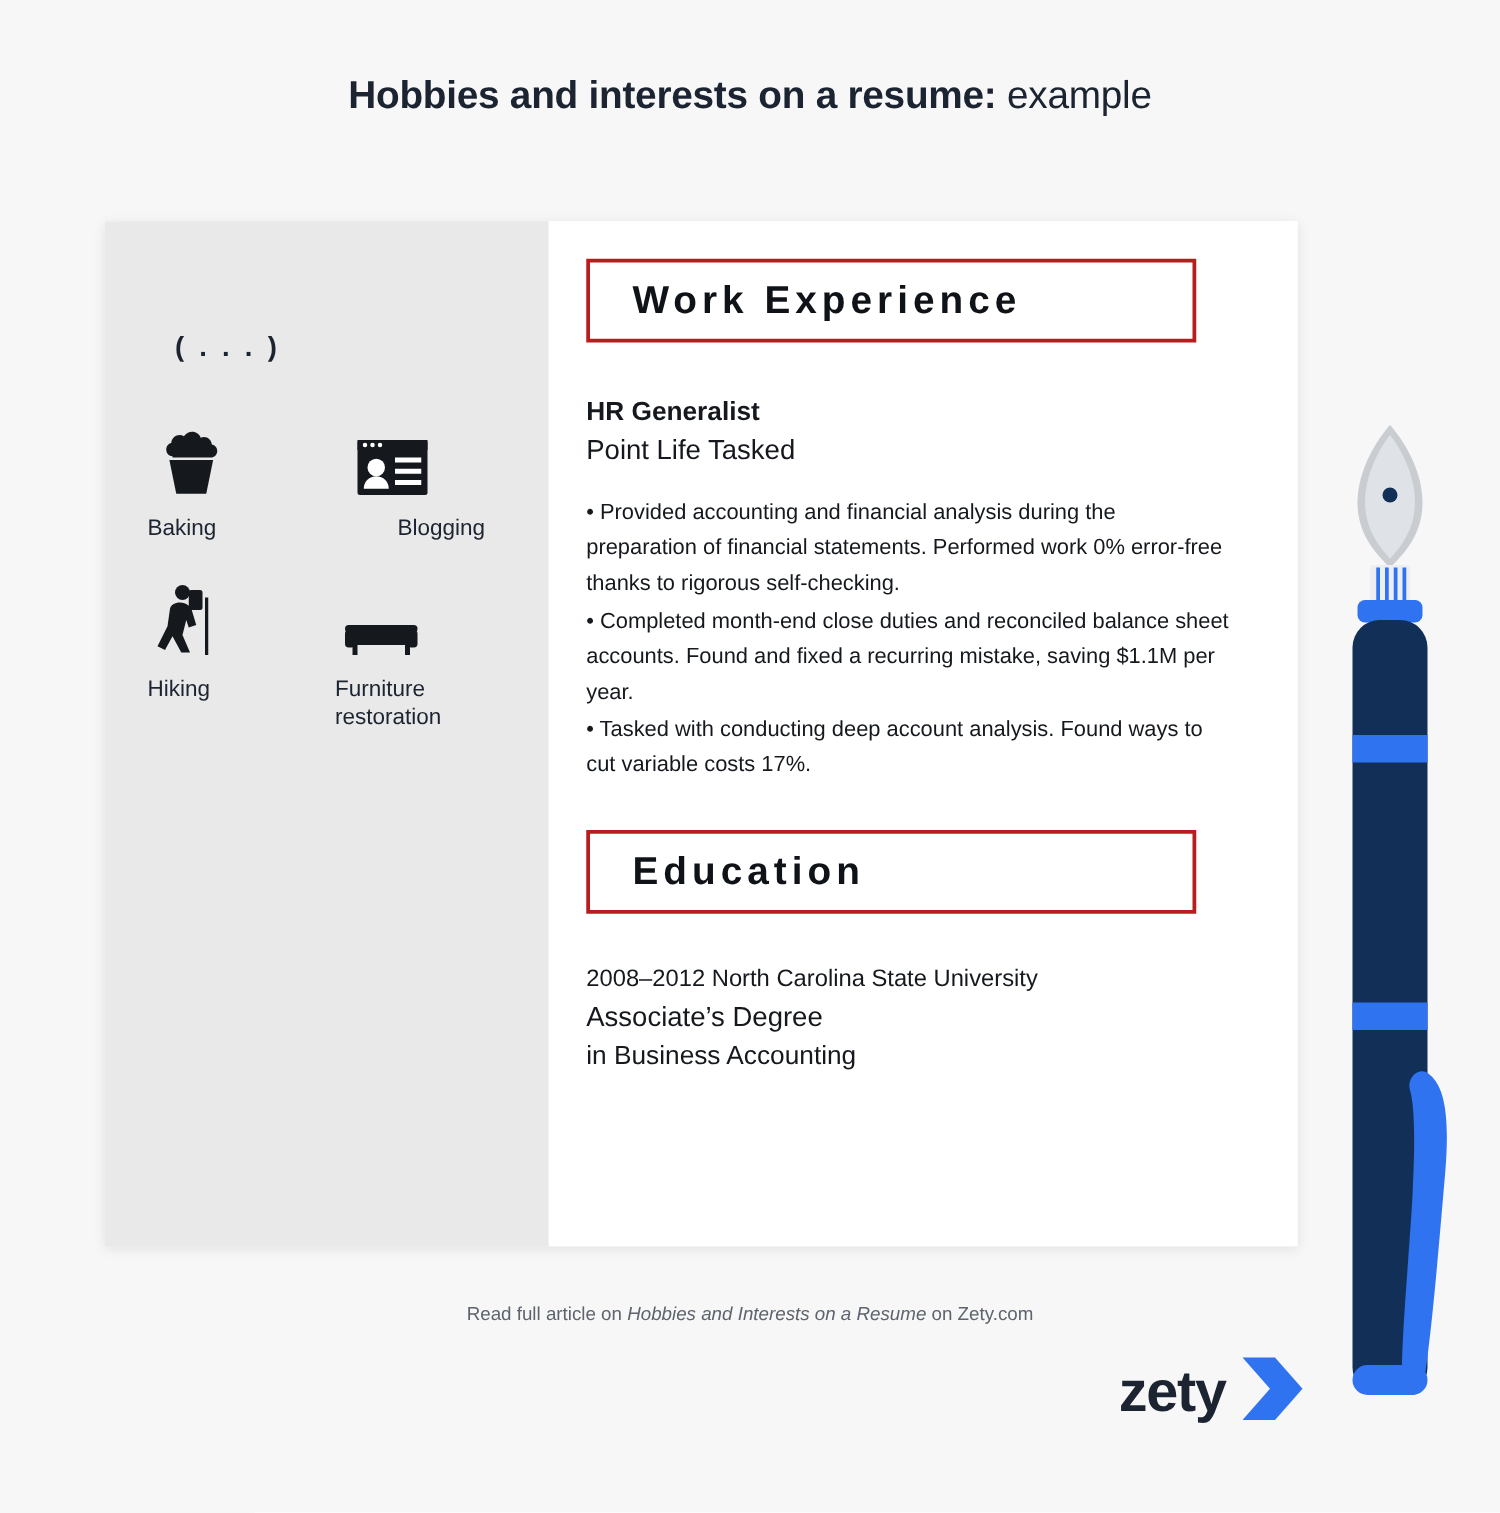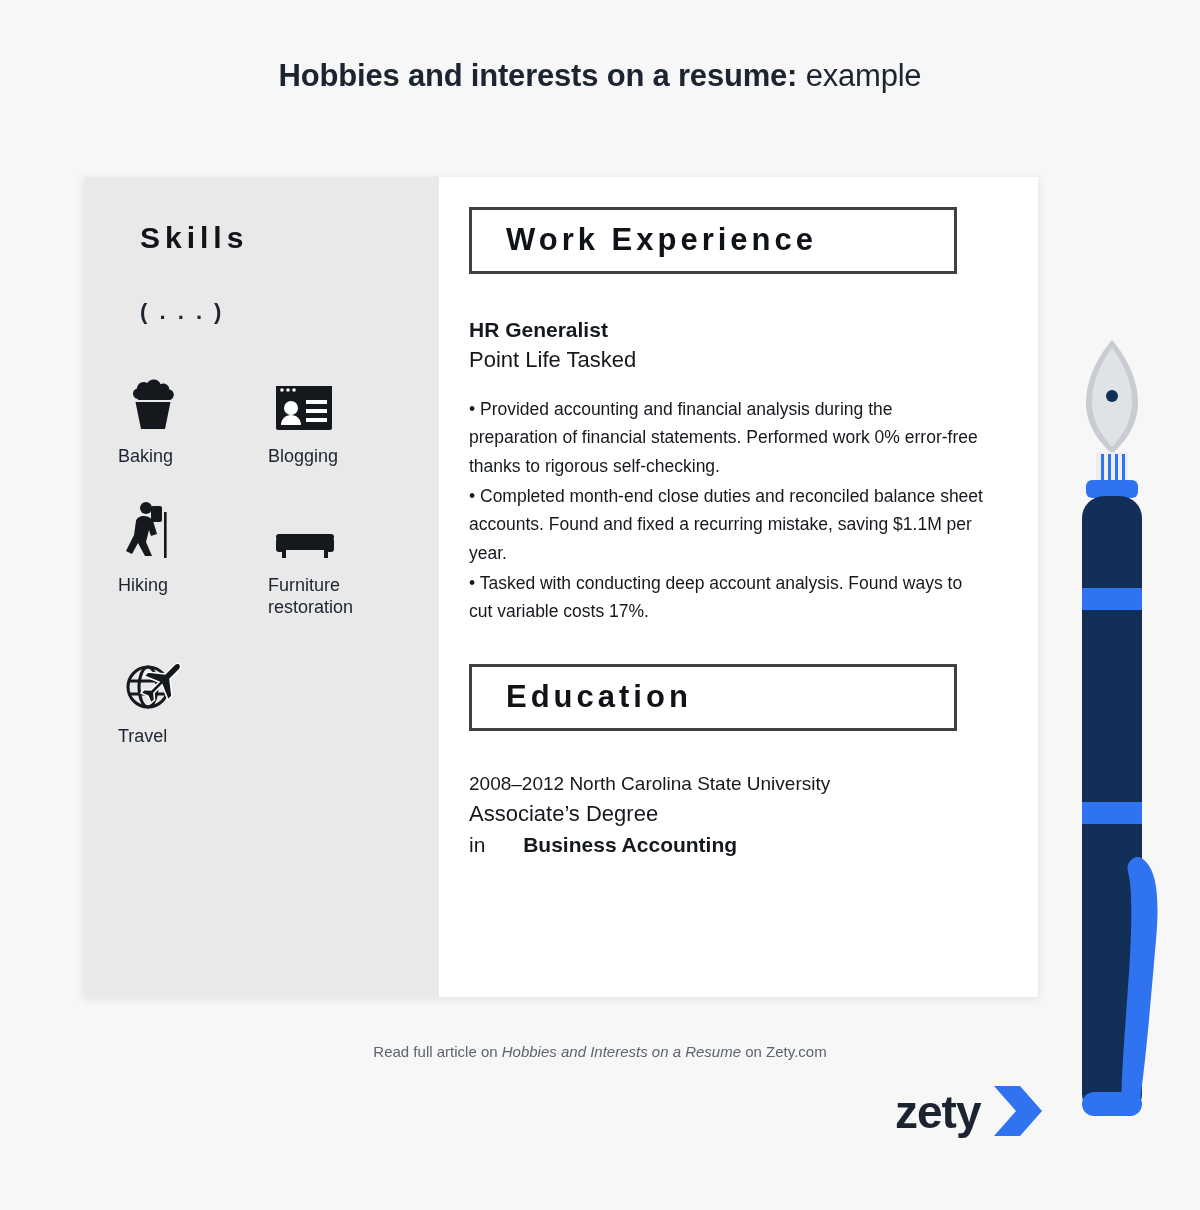--- a/index.html
+++ b/index.html
@@ -97,28 +97,28 @@
     margin-left: 6px;
   }
   .interest-label {
     font-size: 18px;
     color: #1b2430;
     margin-top: 12px;
     line-height: 1.25;
   }
   
   .item-baking  { margin-left: 0px; }
-  .item-blogging{ margin-left: 0px; }
+  .item-blogging{ margin-left: 10px; text-align: center; }
   .item-hiking  { margin-left: 0px; }
   .item-furniture { margin-left: 0px; }
   .item-travel  { margin-left: 0px; }
 
   
   .section-box {
-    border: 3px solid #404040;
+    border: 3px solid #b91c1c;
     padding: 14px 0 16px 34px;
     box-sizing: border-box;
     width: 488px;
   }
   .section-title {
     font-size: 31px;
     font-weight: bold;
     letter-spacing: 4px;
     color: #0f1318;
     line-height: 1;
@@ -158,21 +158,21 @@
   .edu-line2 {
     font-size: 22px;
     color: #15191e;
     margin-top: 6px;
   }
   .edu-line3 {
     font-size: 21px;
     color: #15191e;
     margin-top: 6px;
   }
-  .edu-line3 b { font-weight: bold; margin-left: 32px; }
+  .edu-line3 b { font-weight: normal; }
 
   
   .footer-note {
     position: absolute;
     top: 1043px;
     left: 0;
     width: 1200px;
     text-align: center;
     font-size: 15px;
     color: #5d646d;
@@ -207,21 +207,20 @@
 <body>
 
 <div class="headline">
   <span class="strong">Hobbies and interests on a resume:</span><span class="light"> example</span>
 </div>
 
 <div class="resume-card">
 
   <div class="resume-left">
 
-    <div class="side-heading">Skills</div>
 
     <div class="side-dots">( . . . )</div>
 
 
     <div class="interest-grid">
 
       <div class="interest-item item-baking">
         <div class="interest-icon">
           <svg width="58" height="56" viewBox="0 0 58 56">
             <path fill="#15191e" d="M14 22c-3 0-5-2.4-5-5.4 0-2.6 1.7-4.7 4-5.2.3-3.6 3.2-6.4 6.8-6.4 1.2 0 2.3.3 3.3.9C24.6 4 27 2.4 29.8 2.4c3.1 0 5.8 2 6.8 4.8.8-.4 1.7-.6 2.6-.6 3.3 0 6 2.6 6.2 5.9 2.5.3 4.4 2.5 4.4 5.2 0 2.9-2.3 5.3-5.2 5.3H14z"></path>
@@ -268,32 +267,20 @@
             <rect x="6" y="16" width="50" height="12" rx="2" fill="#15191e"></rect>
             <rect x="2" y="16" width="8" height="14" rx="3" fill="#15191e"></rect>
             <rect x="52" y="16" width="8" height="14" rx="3" fill="#15191e"></rect>
             <rect x="8" y="28" width="4" height="8" fill="#15191e"></rect>
             <rect x="50" y="28" width="4" height="8" fill="#15191e"></rect>
           </svg>
         </div>
         <div class="interest-label">Furniture restoration</div>
       </div>
 
-      <div class="interest-item item-travel">
-        <div class="interest-icon">
-          <svg width="60" height="56" viewBox="0 0 60 56">
-            <circle cx="24" cy="30" r="20" fill="none" stroke="#15191e" stroke-width="3"></circle>
-            <ellipse cx="24" cy="30" rx="9" ry="20" fill="none" stroke="#15191e" stroke-width="3"></ellipse>
-            <line x1="5" y1="24" x2="43" y2="24" stroke="#15191e" stroke-width="3"></line>
-            <line x1="5" y1="37" x2="43" y2="37" stroke="#15191e" stroke-width="3"></line>
-            <path d="M55 6c2 2 2 5 0 7l-9 9 2 17-4 4-6-15-8 8 .5 7-3.5 3-3-7-7-3 3-3.5 7 .5 8-8-15-6 4-4 17 2 9-9c2-2 5-2 7 0z" fill="#15191e" stroke="#ffffff" stroke-width="1.6"></path>
-          </svg>
-        </div>
-        <div class="interest-label">Travel</div>
-      </div>
 
     </div>
   </div>
 
   <div class="resume-right">
 
     <div class="section-box">
       <div class="section-title">Work Experience</div>
     </div>
 

